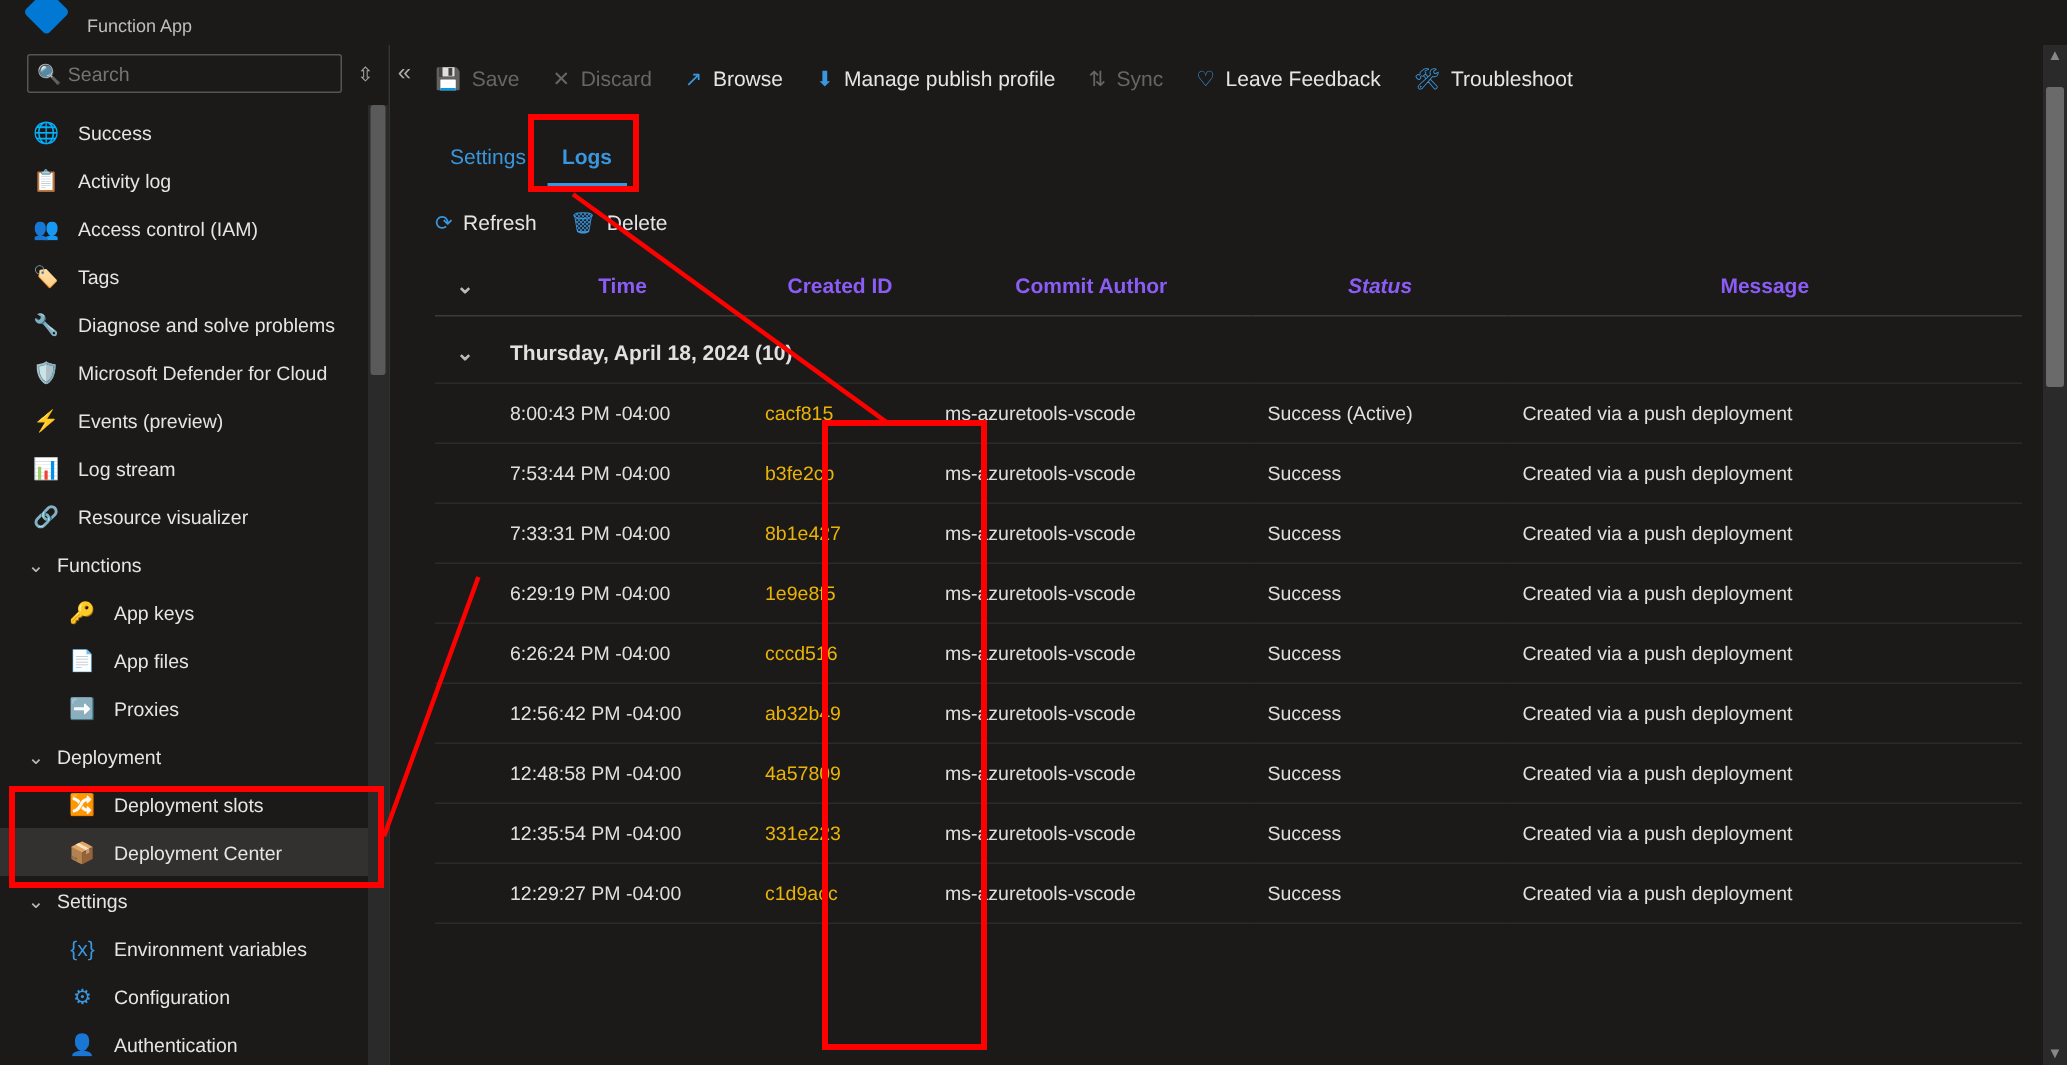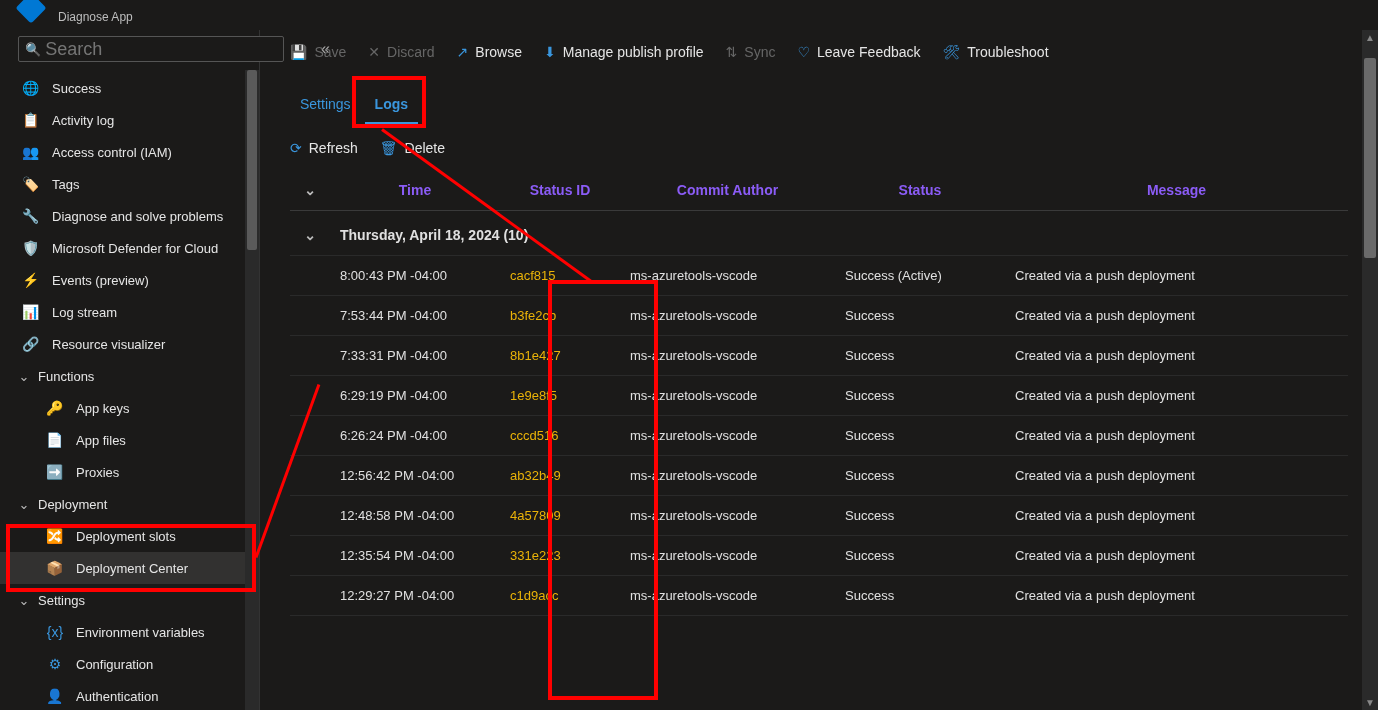--- a/index.html
+++ b/index.html
@@ -55,21 +55,21 @@
     border-radius:2px;
     height:26px;
     padding:0 6px;
     background:#1b1a19;
   }
   .search-box input {
     flex:1;
     background:transparent;
     border:none;
     color:#e5e5e5;
-    font-size:18px;
+    font-size:13px;
     outline:none;
   }
   .search-box .mag { color:#aaa; margin-right:4px; font-size:13px;}
   .expand-toggle { color:#aaa; cursor:pointer; padding:0 4px;}
   .collapse-btn { color:#aaa; cursor:pointer; padding:0 6px; font-size:16px;}
   .nav {
     overflow-y:auto;
     flex:1;
     padding-top:4px;
   }
@@ -162,21 +162,21 @@
     font-weight:600;
     font-size:14px;
     padding-top:16px;
     padding-bottom:12px;
   }
   .tbl .chev-cell { width:40px; text-align:center; color:#bbb; cursor:pointer; }
   .tbl .commit { color:#eab308; cursor:pointer; }
   .col-time { width:170px; }
   .col-commit { width:120px; }
   .col-author { width:215px; }
-  .col-status { width:170px; }
+  .col-status { width:170px;font-style:italic; }
 
   
   .redbox { position:absolute; border:4px solid #ff0000; pointer-events:none; z-index:50;}
   .redline { position:absolute; background:#ff0000; height:3px; transform-origin:left center; pointer-events:none; z-index:49;}
 
   
   .right-scroll {
     position:absolute; right:0; top:0; bottom:0; width:16px;
     background:#2a2a2a;
   }
@@ -187,21 +187,21 @@
   .right-scroll .arrow { position:absolute; left:0; right:0; text-align:center; color:#888; font-size:10px;}
   .right-scroll .arrow.up { top:2px;}
   .right-scroll .arrow.down { bottom:2px;}
 </style>
 </head>
 <body>
 
 <div class="topbar">
   <div class="app-icon"></div>
 </div>
-<div style="padding-left:58px; margin-top:-14px; margin-bottom:6px; color:#bdbdbd; font-size:12px;">Diagnose App</div>
+<div style="padding-left:58px; margin-top:-14px; margin-bottom:6px; color:#bdbdbd; font-size:12px;">Function App</div>
 
 <div class="layout">
   <div class="sidebar">
     <div class="search-row">
       <div class="search-box">
         <span class="mag">🔍</span>
         <input placeholder="Search" style="">
       </div>
       <span class="expand-toggle">⇳</span>
       <span class="collapse-btn">«</span>
@@ -340,21 +340,21 @@
           <span>Delete</span>
         </div>
     </div>
 
     <div class="table-wrap">
       <table class="tbl">
         <thead>
           <tr>
             <th class="chev-cell">⌄</th>
             <th class="col-time">Time</th>
-            <th class="col-commit">Status ID</th>
+            <th class="col-commit">Created ID</th>
             <th class="col-author">Commit Author</th>
             <th class="col-status">Status</th>
             <th>Message</th>
           </tr>
         </thead>
         <tbody id="tbody">
             <tr class="group-row">
               <td class="chev-cell">⌄</td>
               <td colspan="5">Thursday, April 18, 2024 (10)</td>
             </tr>

